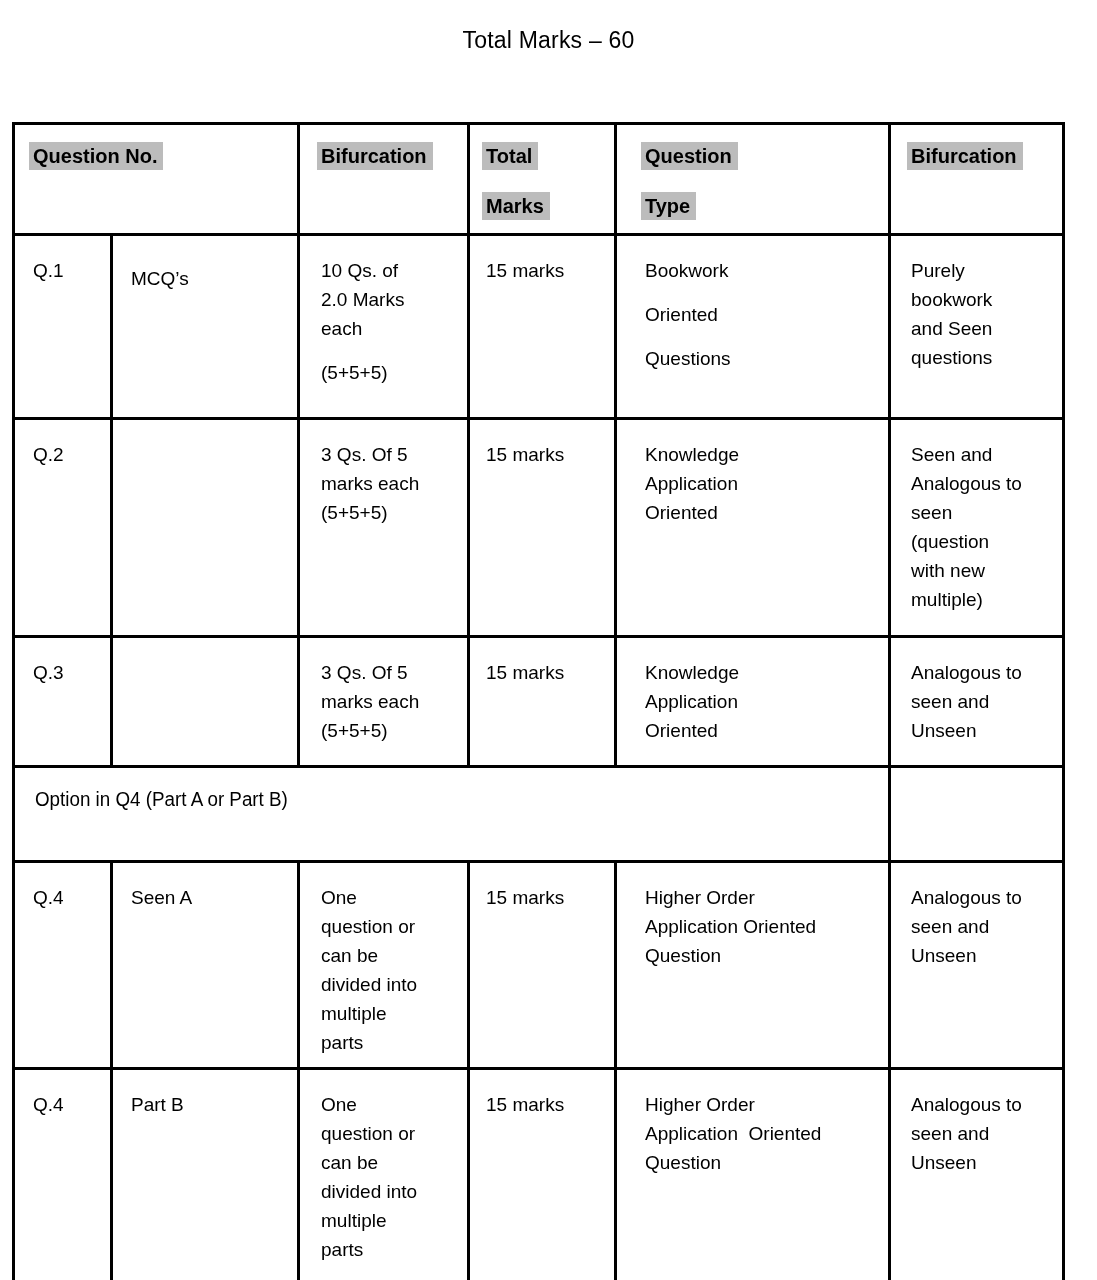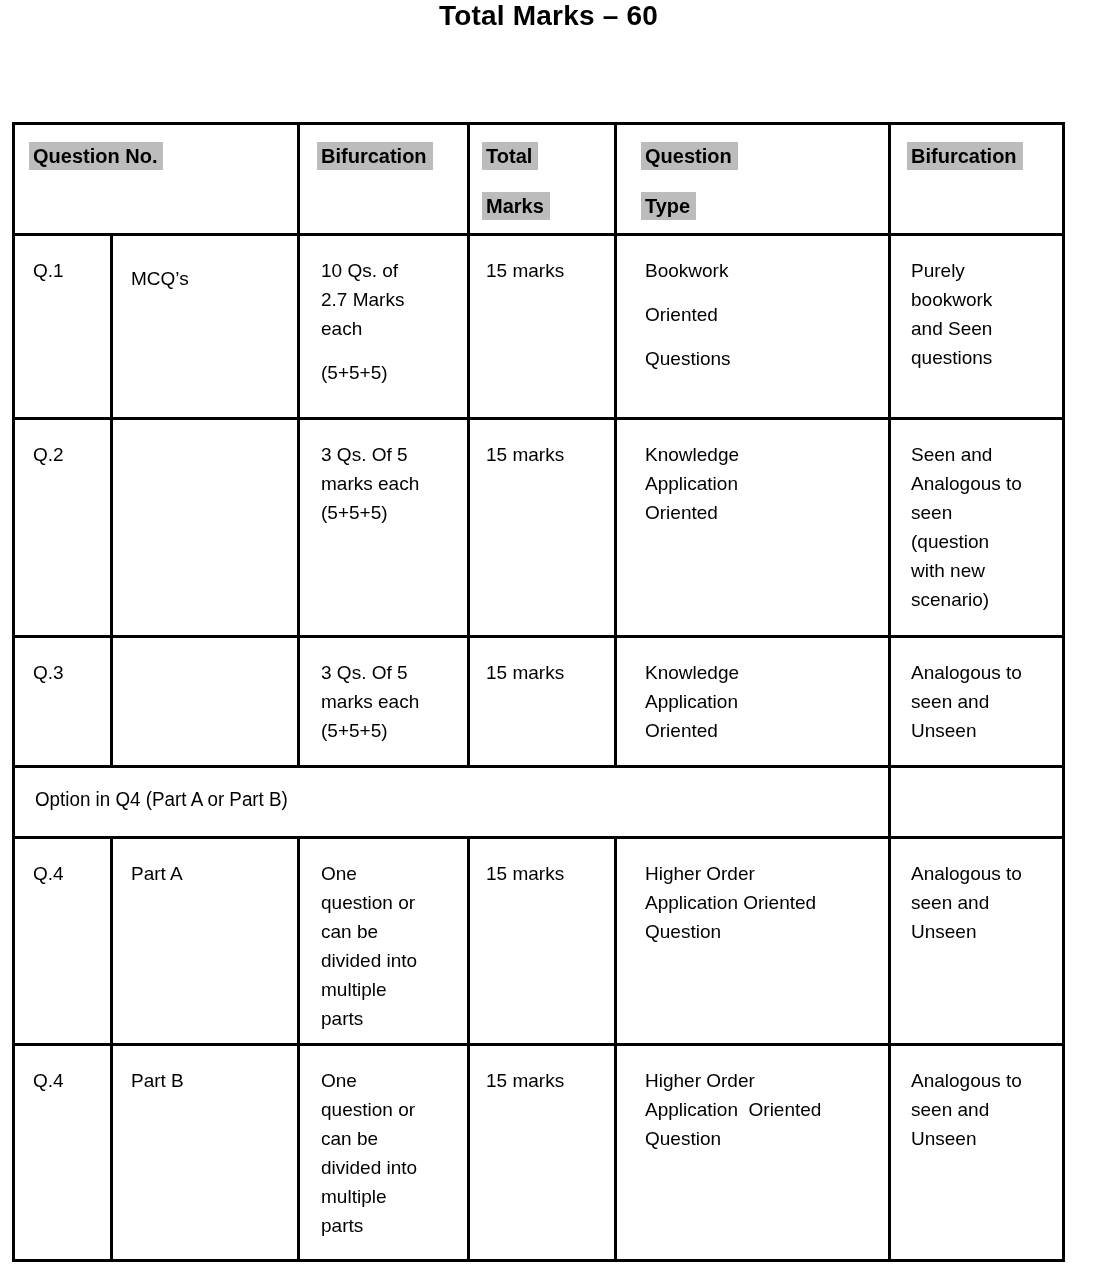--- a/index.html
+++ b/index.html
@@ -2,22 +2,22 @@
 <html><head>
 <meta charset="utf-8">
 <style>
   html,body { margin:0; padding:0; background:#ffffff; }
   .page {
     position:relative; width:1097px; height:1280px; overflow:hidden;
     background:#ffffff; color:#000;
     font-family:"Liberation Sans", sans-serif;
   }
   .doc-title {
-    text-align:center;
-    font-size:28px; font-weight:bold; letter-spacing:0.2px;
+    padding-top:27px; text-align:center;
+    font-size:23px; font-weight:normal; letter-spacing:0.2px;
   }
   table.marks-table {
     position:absolute; left:12px; top:122px;
     width:1050px; border-collapse:collapse; table-layout:fixed;
   }
   td, th {
     border:3px solid #000; vertical-align:top; text-align:left;
     padding:20px 8px 10px 18px; font-size:19px; font-weight:normal;
     overflow:hidden;
   }
@@ -34,21 +34,21 @@
   .c-part  { padding-left:21px; }
   .c-marks { padding-left:16px; }
   .c-qtype { padding-left:28px; }
   .c-bif   { padding-left:20px; }
   .pt-low  { padding-top:28px; }
   
   tr.r-header { height:111px; }
   tr.r-q1     { height:184px; }
   tr.r-q2     { height:218px; }
   tr.r-q3     { height:130px; }
-  tr.r-option { height:71px;  }
+  tr.r-option { height:95px;  }
   tr.r-q4a    { height:206px; }
   tr.r-q4b    { height:216px; }
   .option-cell { padding:18px 8px 10px 20px; }
   .opt-text {
     display:inline-block; font-size:20px; line-height:26px;
     transform:scaleX(0.94); transform-origin:0 50%; white-space:pre;
   }
 </style>
 </head>
 <body>
@@ -109,21 +109,21 @@
             </div>
           </td>
       <td class="c-label pt-low">
             <div class="para">
               <div class="line"><span class="line-text">MCQ’s</span></div>
             </div>
           </td>
       <td class="c-part">
             <div class="para">
               <div class="line"><span class="line-text">10 Qs. of</span></div>
-              <div class="line"><span class="line-text">2.7 Marks</span></div>
+              <div class="line"><span class="line-text">2.0 Marks</span></div>
               <div class="line"><span class="line-text">each</span></div>
             </div>
             <div class="para">
               <div class="line"><span class="line-text">(5+5+5)</span></div>
             </div>
           </td>
       <td class="c-marks">
             <div class="para">
               <div class="line"><span class="line-text">15 marks</span></div>
             </div>
@@ -175,21 +175,21 @@
               <div class="line"><span class="line-text">Oriented</span></div>
             </div>
           </td>
       <td class="c-bif">
             <div class="para">
               <div class="line"><span class="line-text">Seen and</span></div>
               <div class="line"><span class="line-text">Analogous to</span></div>
               <div class="line"><span class="line-text">seen</span></div>
               <div class="line"><span class="line-text">(question</span></div>
               <div class="line"><span class="line-text">with new</span></div>
-              <div class="line"><span class="line-text">scenario)</span></div>
+              <div class="line"><span class="line-text">multiple)</span></div>
             </div>
           </td>
     </tr>
 
     <tr class="r-q3">
       <td class="c-qno">
             <div class="para">
               <div class="line"><span class="line-text">Q.3</span></div>
             </div>
           </td>
@@ -230,21 +230,21 @@
     </tr>
 
     <tr class="r-q4a">
       <td class="c-qno">
             <div class="para">
               <div class="line"><span class="line-text">Q.4</span></div>
             </div>
           </td>
       <td class="c-label">
             <div class="para">
-              <div class="line"><span class="line-text">Part A</span></div>
+              <div class="line"><span class="line-text">Seen A</span></div>
             </div>
           </td>
       <td class="c-part">
             <div class="para">
               <div class="line"><span class="line-text">One</span></div>
               <div class="line"><span class="line-text">question or</span></div>
               <div class="line"><span class="line-text">can be</span></div>
               <div class="line"><span class="line-text">divided into</span></div>
               <div class="line"><span class="line-text">multiple</span></div>
               <div class="line"><span class="line-text">parts</span></div>

